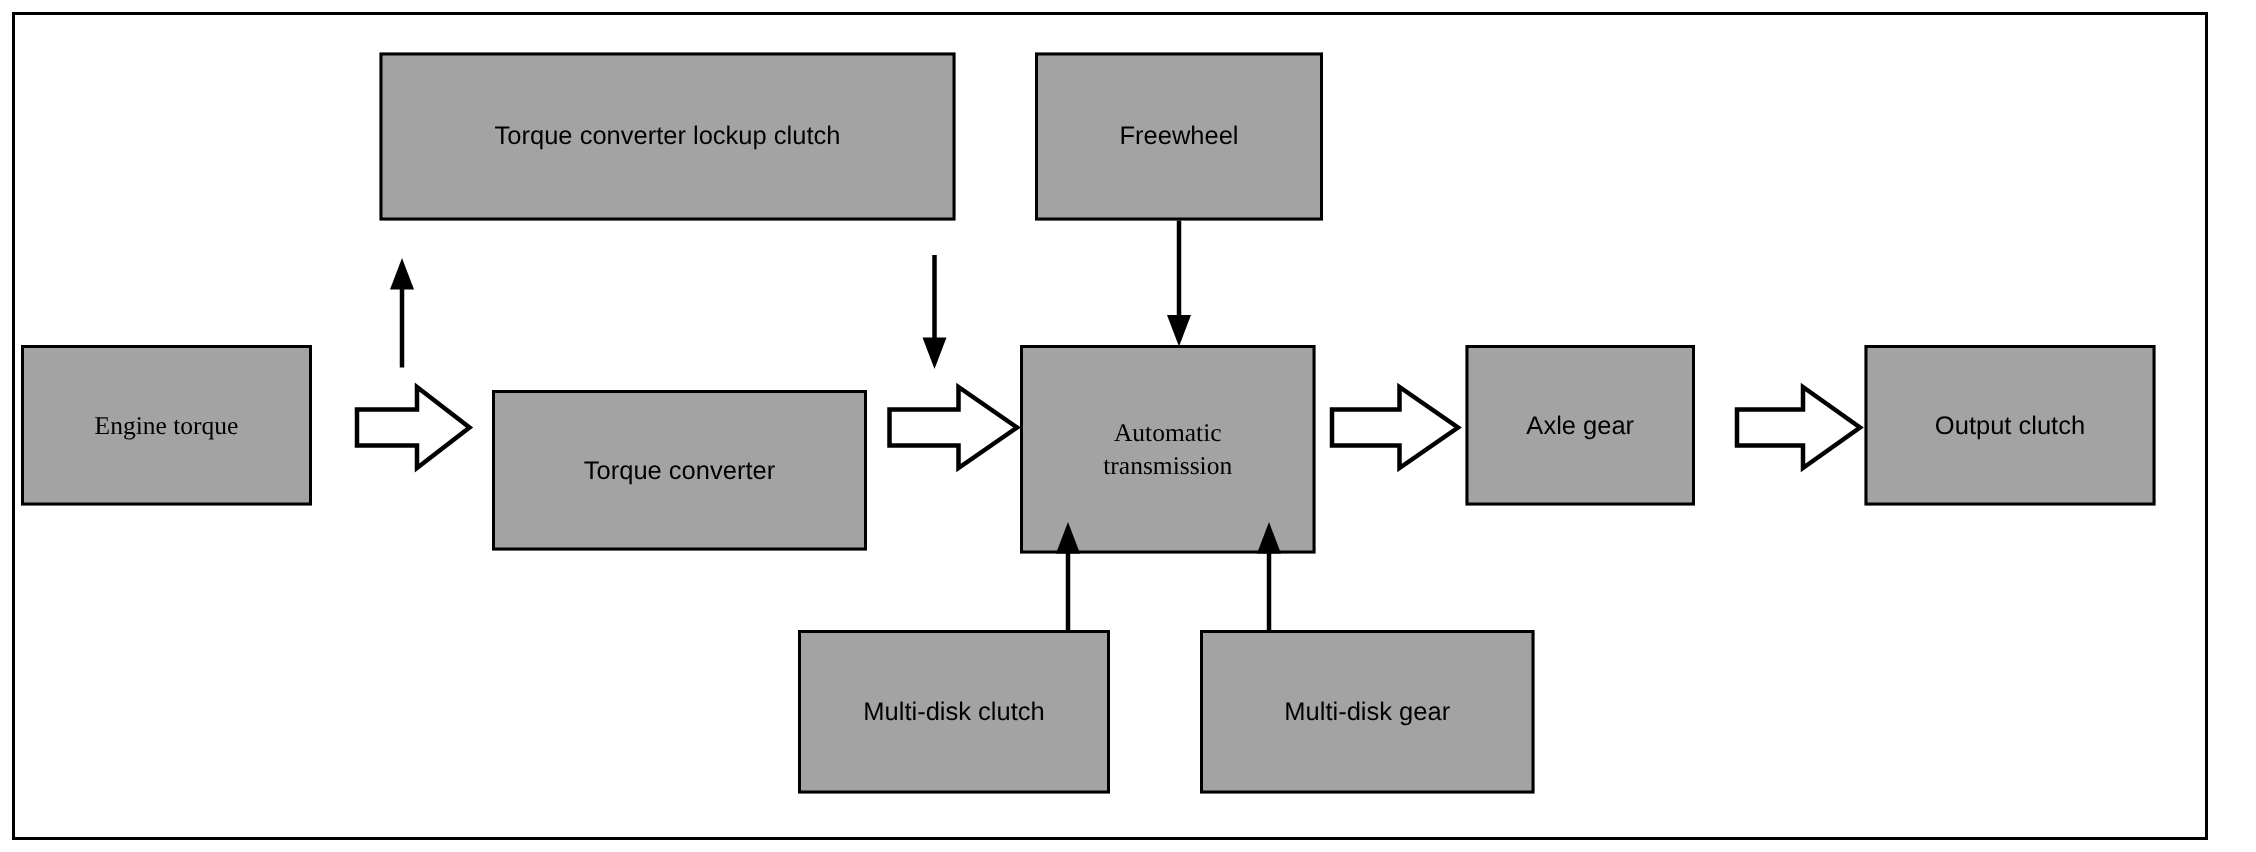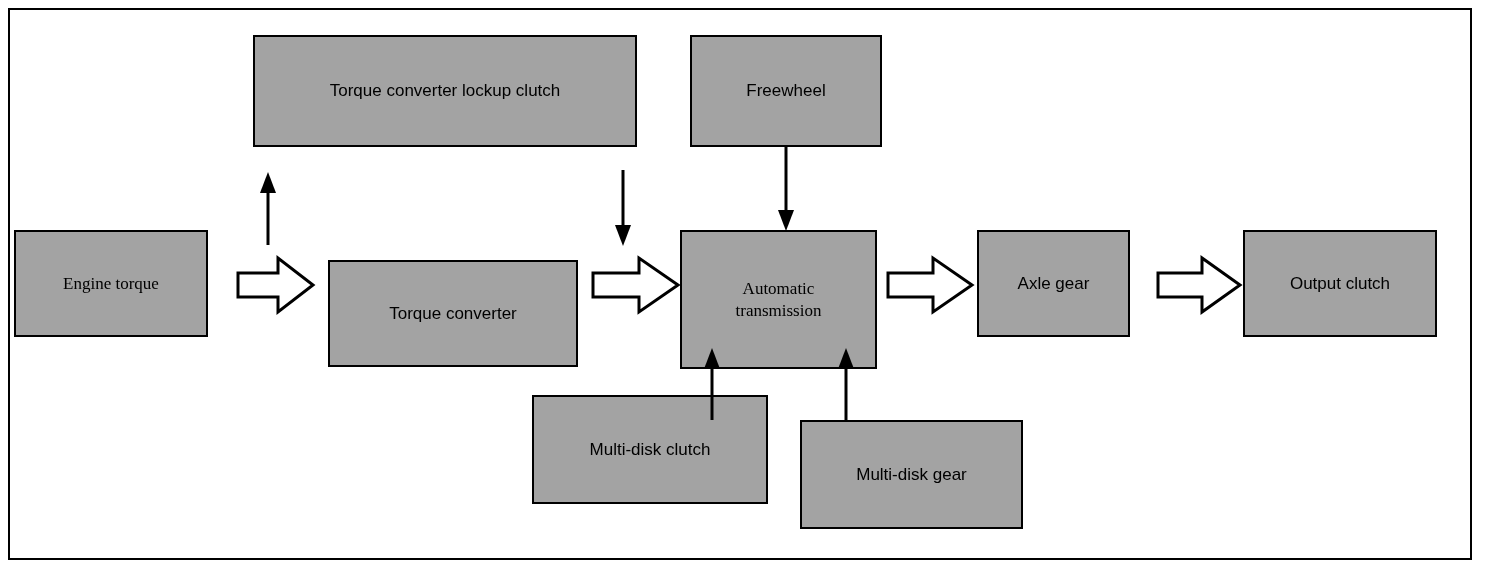--- a/index.html
+++ b/index.html
@@ -69,21 +69,21 @@
 
   <div id="nodes-layer">
       <div class="node-box" style="left: 14px; top: 230px; width: 194px; height: 107px; font-family: Liberation Serif, serif;"><span class="node-label">Engine torque</span></div>
       <div class="node-box" style="left: 253px; top: 35px; width: 384px; height: 112px;"><span class="node-label">Torque converter lockup clutch</span></div>
       <div class="node-box" style="left: 328px; top: 230px; width: 250px; height: 107px; margin-top: 30px;"><span class="node-label">Torque converter</span></div>
       <div class="node-box" style="left: 690px; top: 35px; width: 192px; height: 112px;"><span class="node-label">Freewheel</span></div>
       <div class="node-box" style="left: 680px; top: 230px; width: 197px; height: 139px; font-family: Liberation Serif, serif;"><span class="node-label">Automatic
 transmission</span></div>
       <div class="node-box" style="left: 977px; top: 230px; width: 153px; height: 107px;"><span class="node-label">Axle gear</span></div>
       <div class="node-box" style="left: 1243px; top: 230px; width: 194px; height: 107px;"><span class="node-label">Output clutch</span></div>
-      <div class="node-box" style="left: 532px; top: 395px; width: 236px; height: 109px;"><span class="node-label">Multi-disk clutch</span></div>
+      <div class="node-box" style="left: 532px; top: 420px; width: 208px; height: 109px;"><span class="node-label">Multi-disk clutch</span></div>
       <div class="node-box" style="left: 800px; top: 420px; width: 223px; height: 109px;"><span class="node-label">Multi-disk gear</span></div>
     </div>
 
   <svg id="connector-layer" viewBox="0 0 1504 568" width="1504" height="568" xmlns="http://www.w3.org/2000/svg">
     <g id="block-arrows-group">
         <polygon points="238,273 278,273 278,258 313,285 278,312 278,297 238,297" fill="#ffffff" stroke="#000000" stroke-width="3" stroke-linejoin="miter"></polygon>
         <polygon points="593,273 639,273 639,258 678,285 639,312 639,297 593,297" fill="#ffffff" stroke="#000000" stroke-width="3" stroke-linejoin="miter"></polygon>
         <polygon points="888,273 933,273 933,258 972,285 933,312 933,297 888,297" fill="#ffffff" stroke="#000000" stroke-width="3" stroke-linejoin="miter"></polygon>
         <polygon points="1158,273 1202,273 1202,258 1240,285 1202,312 1202,297 1158,297" fill="#ffffff" stroke="#000000" stroke-width="3" stroke-linejoin="miter"></polygon>
       </g>

